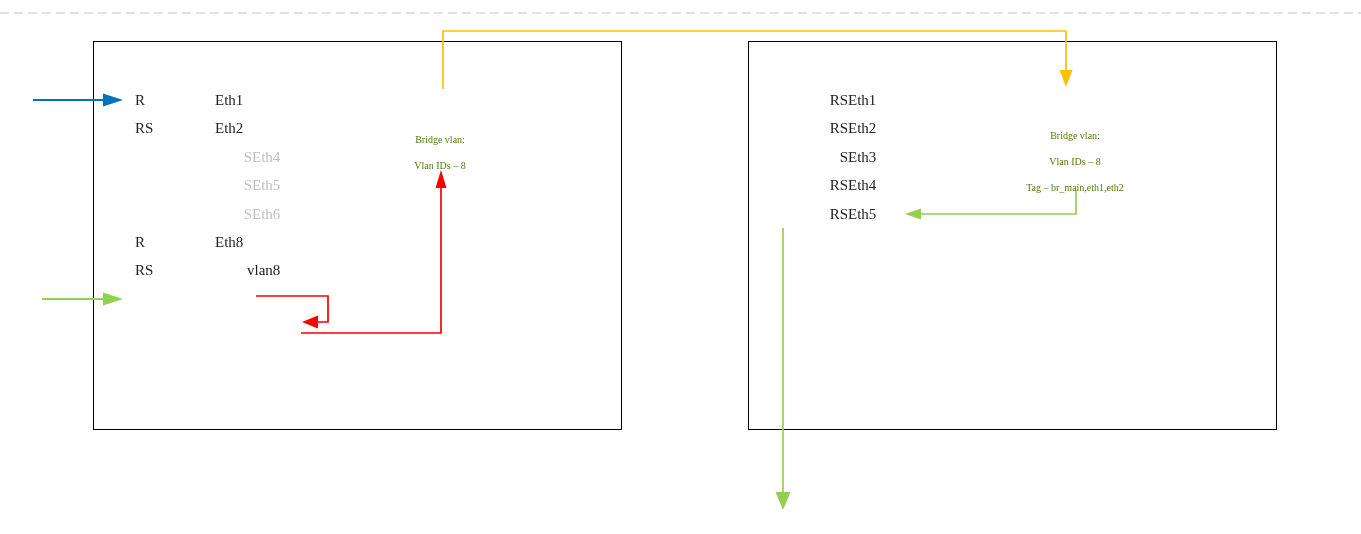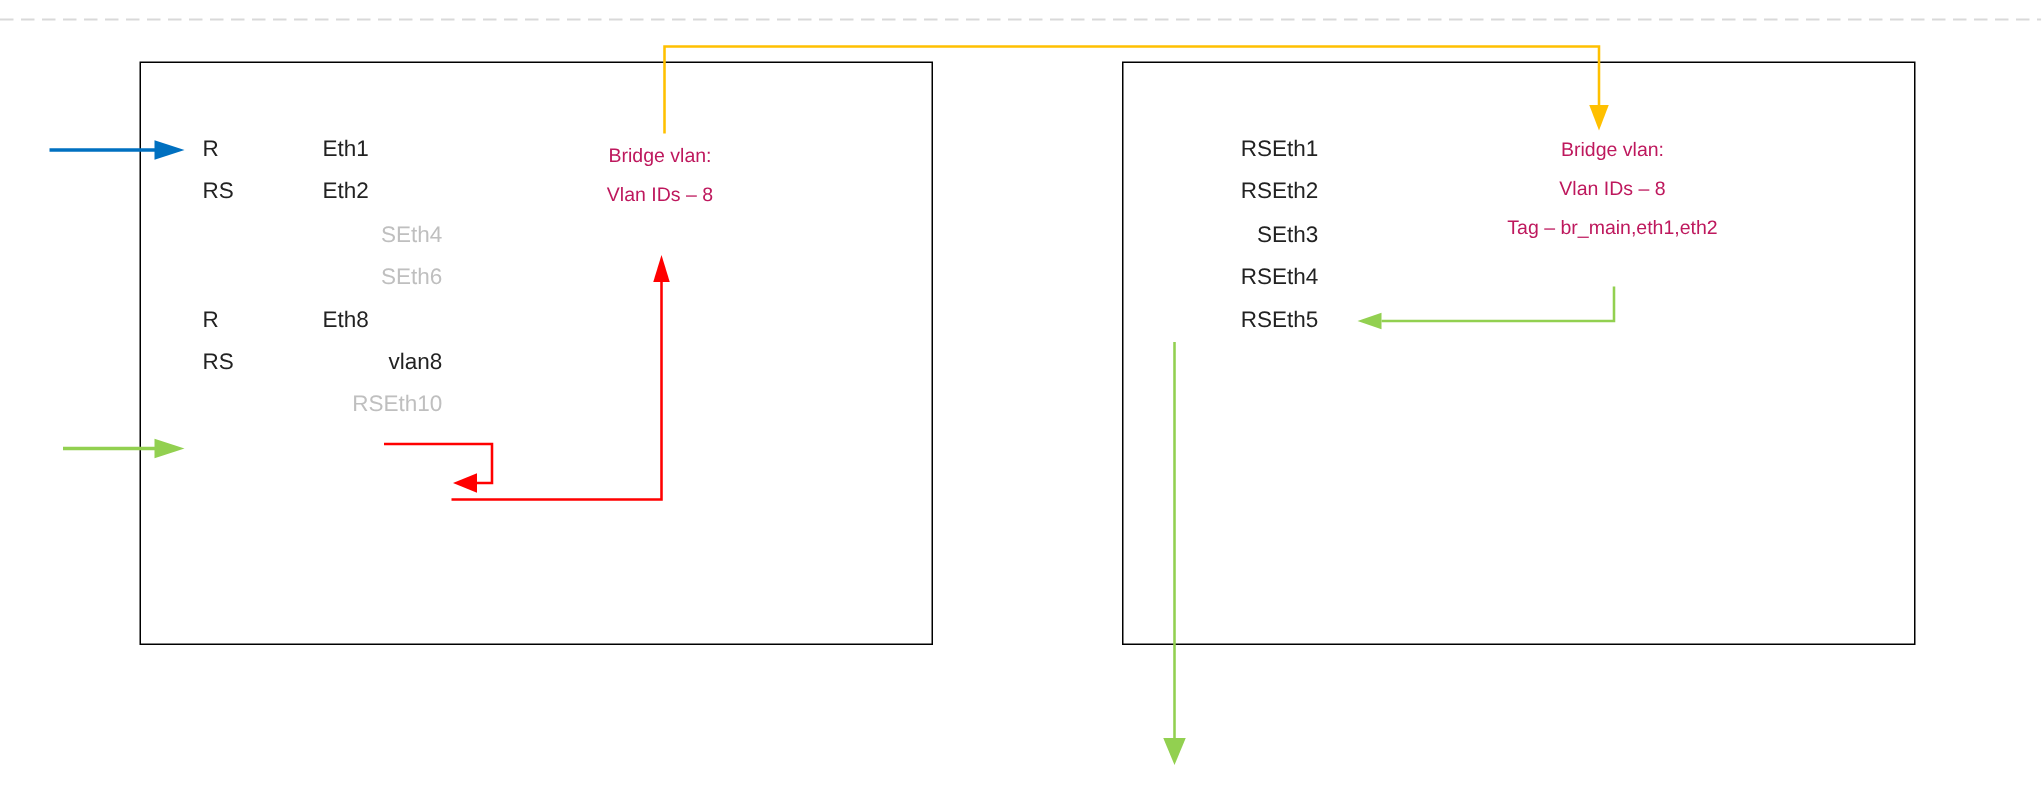--- a/index.html
+++ b/index.html
@@ -1,59 +1,59 @@
 <!DOCTYPE html>
 <html><head>
 <meta charset="utf-8">
 <style>
   html,body{margin:0;padding:0;background:#ffffff;}
   #canvas{
     position:relative;width:1361px;height:534px;background:#ffffff;overflow:hidden;
-    font-family:Liberation Sans, sans-serif;
+    font-family:Liberation Serif, serif;
   }
   .switch-box{
     position:absolute;top:41px;width:529px;height:389px;
     border:1.5px solid #000;box-sizing:border-box;background:#fff;
   }
   #switch1{left:93px;}
   #switch2{left:748px;}
   .ports{position:absolute;top:86px;}
   #left-ports{left:135px;}
   #right-ports{left:777px;text-align:right;}
   .port-row{height:28.4px;line-height:28.4px;font-size:15px;white-space:nowrap;}
   .port-row .flags{display:inline-block;vertical-align:top;}
   #left-ports .flags{width:80px;}
   #right-ports .flags{width:71px;}
   .port-row.inactive{color:#bfbfbf;text-align:right;}
   .port-row.active{color:#222222;}
-  .port-row .pname.indent{margin-left:44px;}
+  .port-row .pname.indent{margin-left:32px;}
   .bridge-block{
     position:absolute;width:230px;text-align:center;
-    font-size:13px;line-height:26px;color:#be185d;white-space:nowrap;
+    font-size:10px;line-height:26px;color:#4d7c0f;white-space:nowrap;margin-top:36px;
   }
   #bridge-left{left:325px;top:91px;}
   #bridge-right{left:960px;top:87px;}
   #arrow-layer{position:absolute;left:0;top:0;pointer-events:none;}
 </style>
 </head>
 <body>
 
 <div id="canvas">
 
   <div id="switch1" class="switch-box"></div>
   <div id="switch2" class="switch-box"></div>
 
   <div id="left-ports" class="ports">
       <div class="port-row active"><span class="flags">R</span><span class="pname">Eth1</span></div>
       <div class="port-row active"><span class="flags">RS</span><span class="pname">Eth2</span></div>
       <div class="port-row inactive"><span class="flags">S</span><span class="pname">Eth4</span></div>
+      <div class="port-row inactive"><span class="flags">S</span><span class="pname">Eth5</span></div>
       <div class="port-row inactive"><span class="flags">S</span><span class="pname">Eth6</span></div>
       <div class="port-row active"><span class="flags">R</span><span class="pname">Eth8</span></div>
       <div class="port-row active"><span class="flags">RS</span><span class="pname indent">vlan8</span></div>
-      <div class="port-row inactive"><span class="flags">RS</span><span class="pname">Eth10</span></div>
     </div>
   <div id="right-ports" class="ports">
       <div class="port-row active"><span class="flags">RS</span><span class="pname">Eth1</span></div>
       <div class="port-row active"><span class="flags">RS</span><span class="pname">Eth2</span></div>
       <div class="port-row active"><span class="flags">S</span><span class="pname">Eth3</span></div>
       <div class="port-row active"><span class="flags">RS</span><span class="pname">Eth4</span></div>
       <div class="port-row active"><span class="flags">RS</span><span class="pname">Eth5</span></div>
     </div>
 
   <div id="bridge-left" class="bridge-block">

